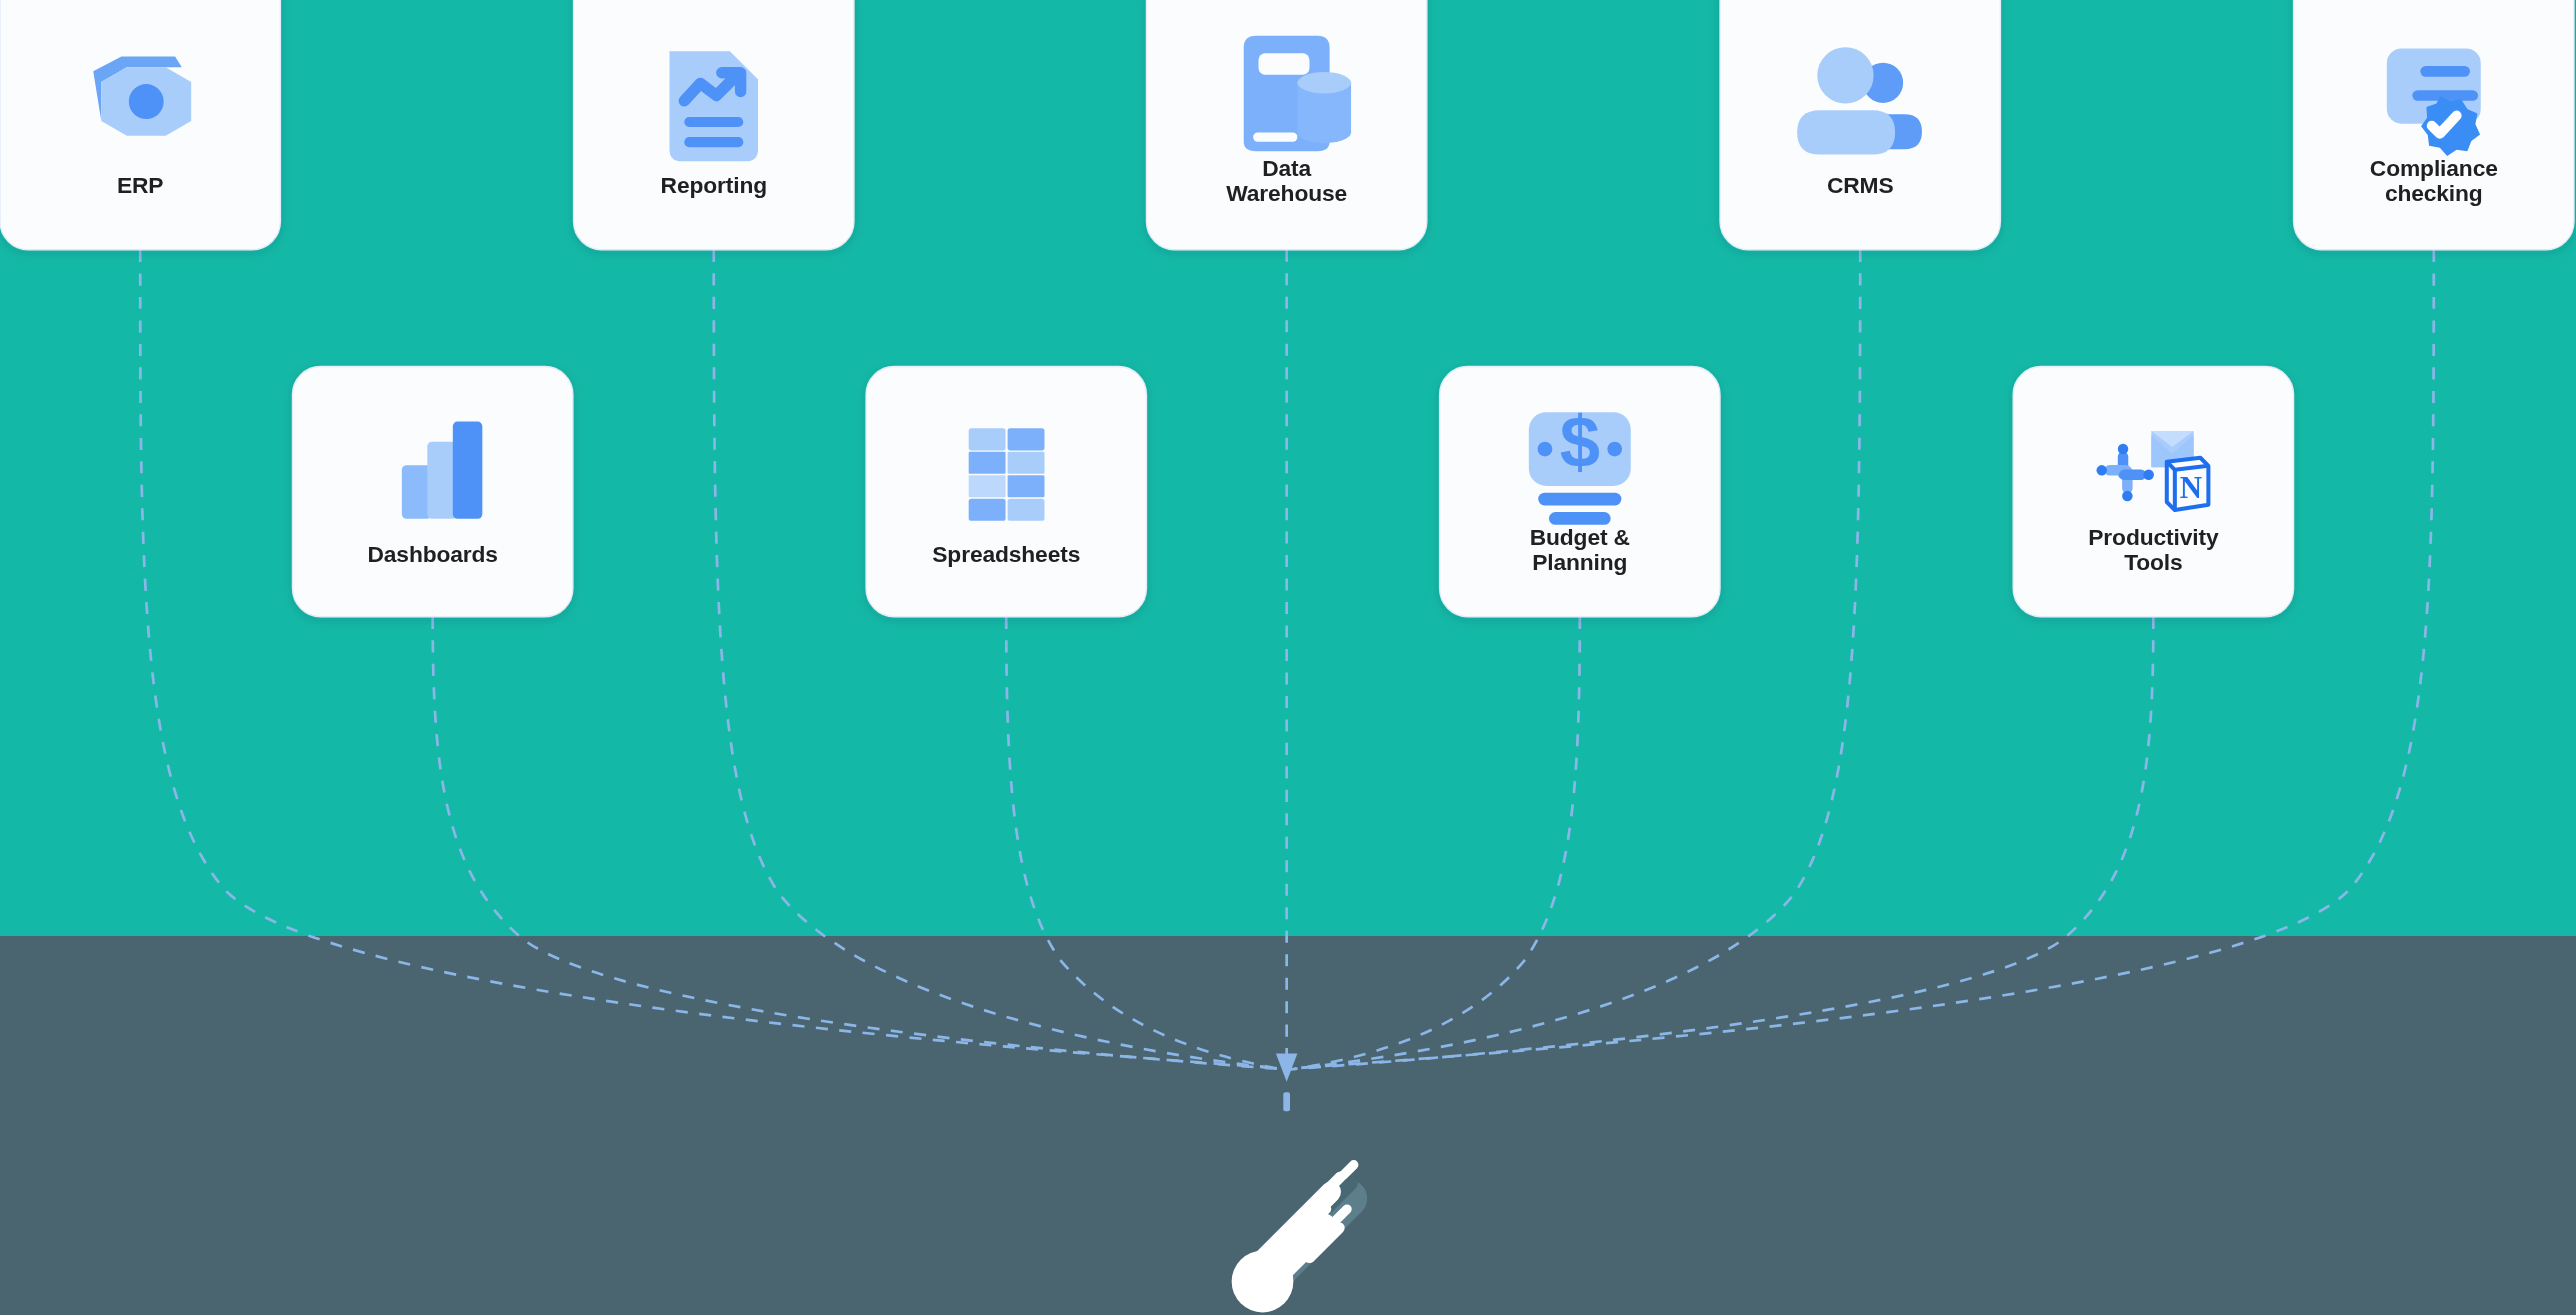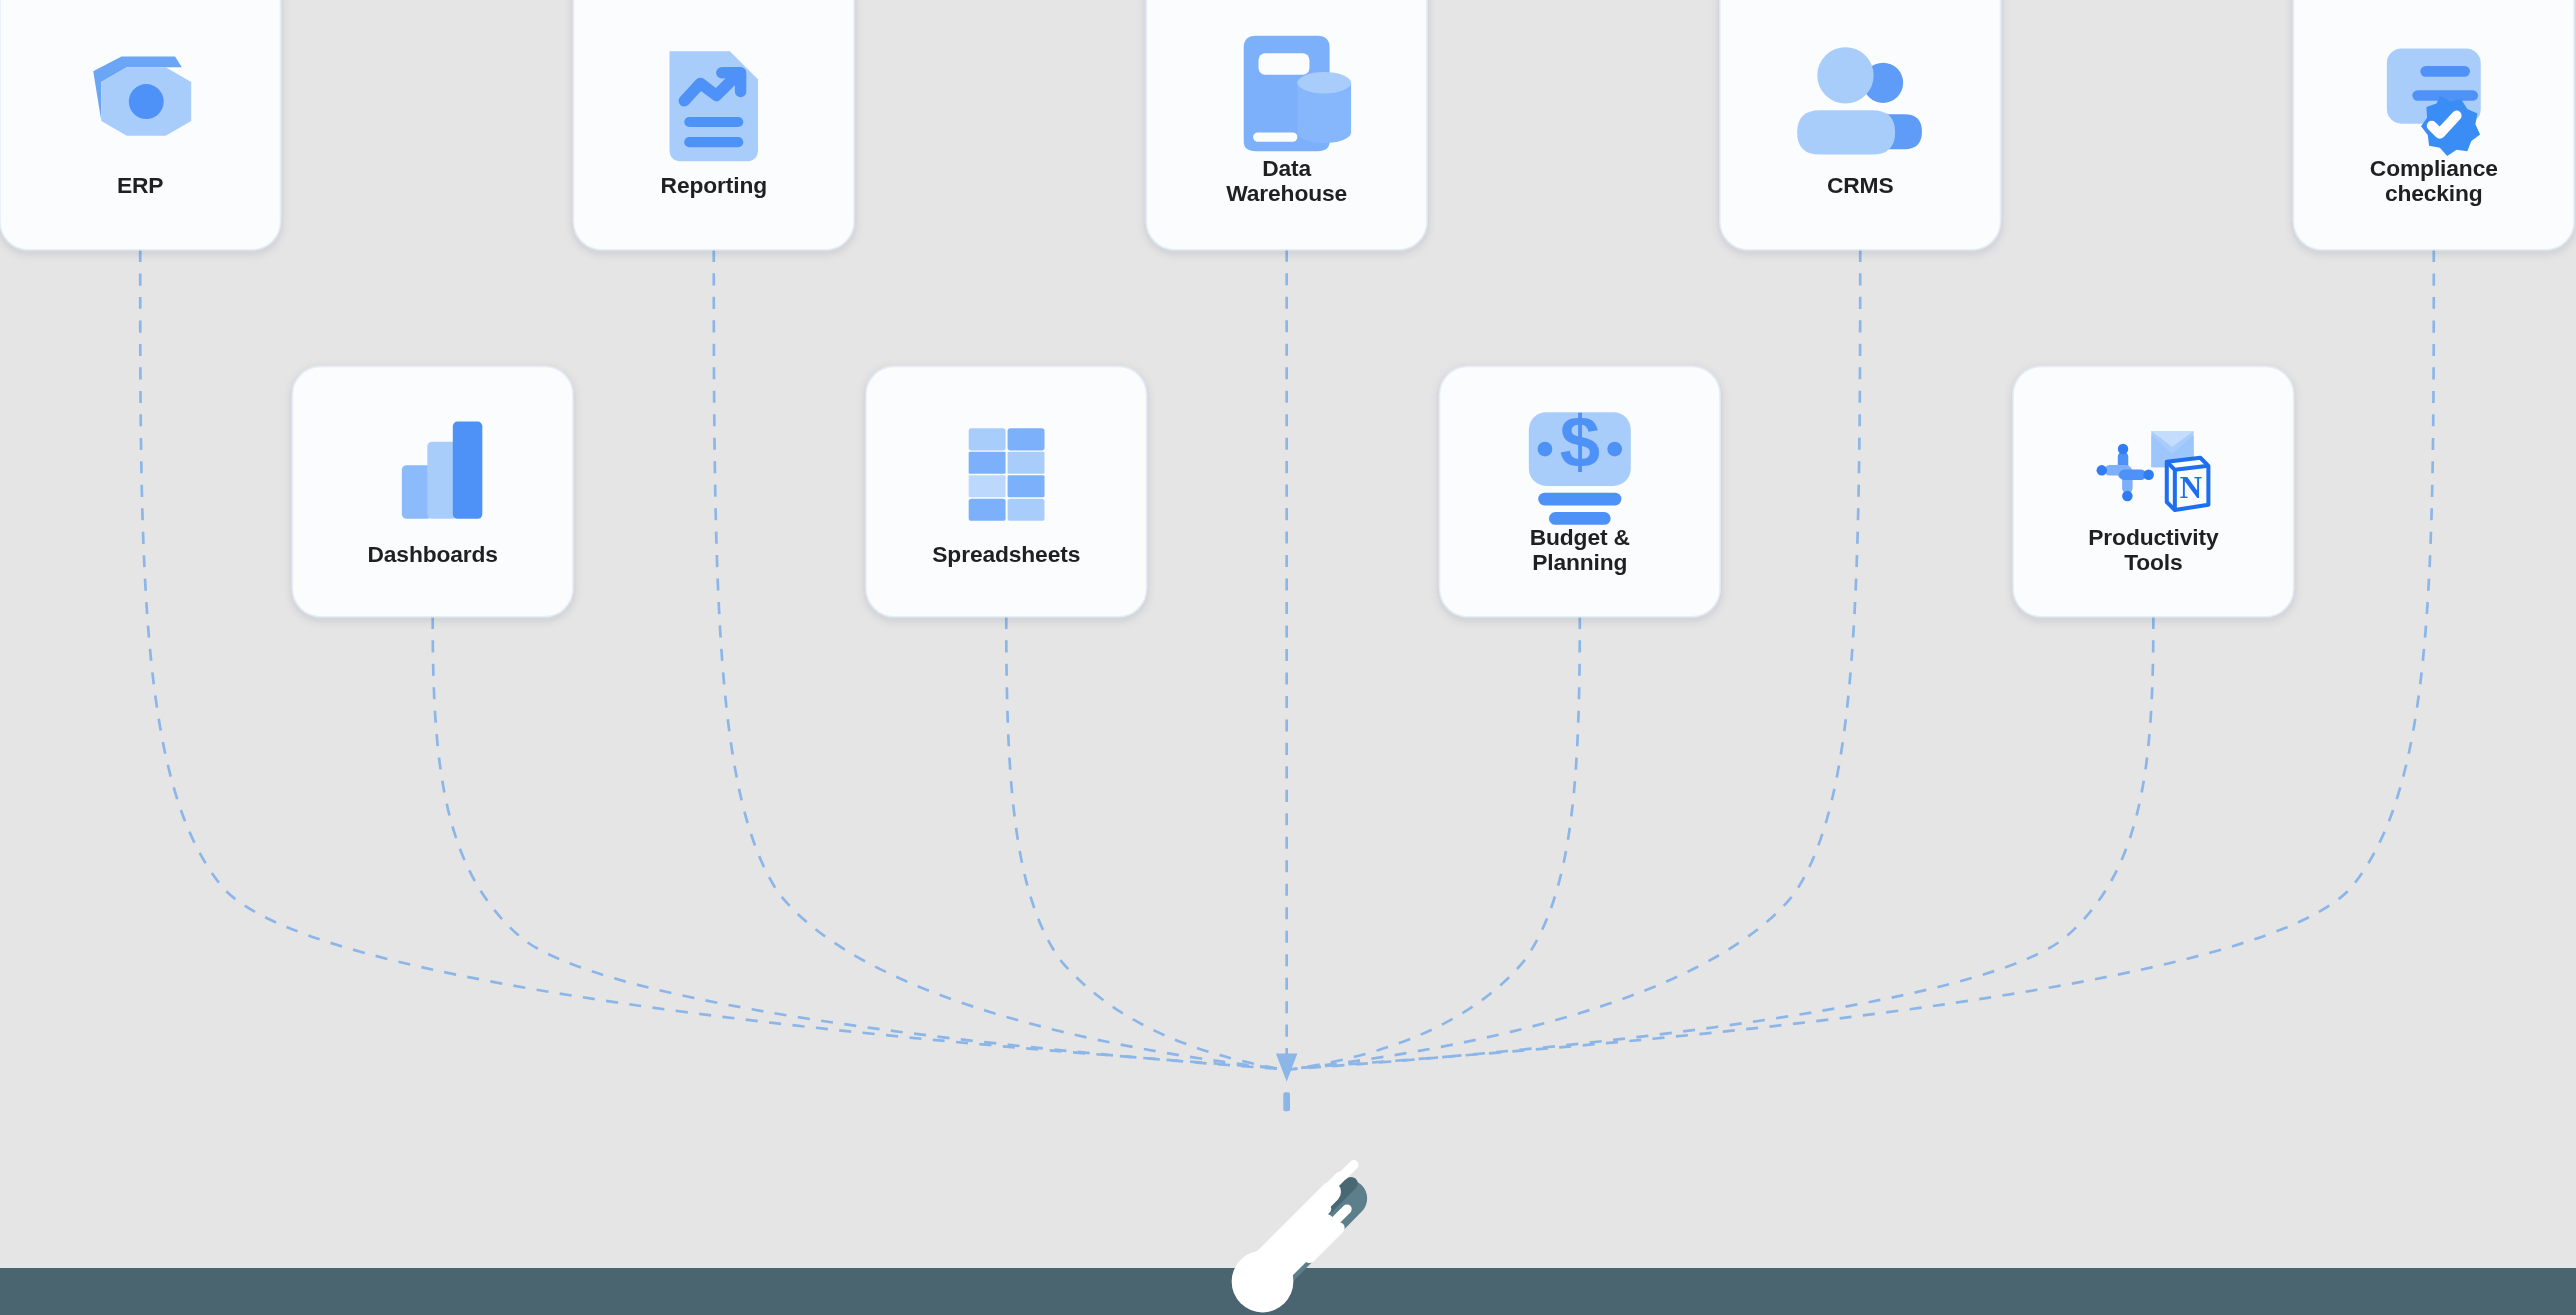--- a/index.html
+++ b/index.html
@@ -9,22 +9,22 @@
   }
   body {
     width: 2576px;
     height: 1316px;
     overflow: hidden;
     font-family: "Liberation Sans", sans-serif;
   }
   #stage {
     position: relative;
     width: 2576px;
-    height: 1268px;
-    background: #e5e5e5;
+    height: 936px;
+    background: #14b8a6;
     text-align: center;
   }
   #stage > svg {
     position: absolute;
     top: 0;
     left: 0;
   }
   .card-label {
     font-family: "Liberation Sans", sans-serif;
     font-weight: bold;

